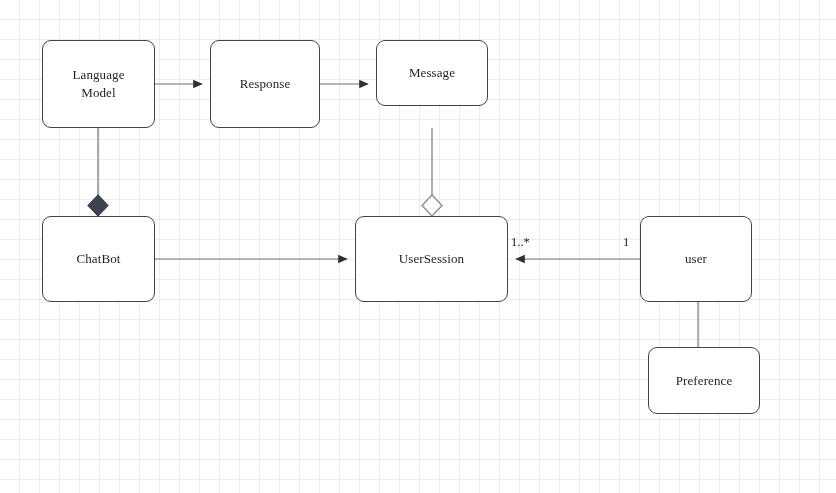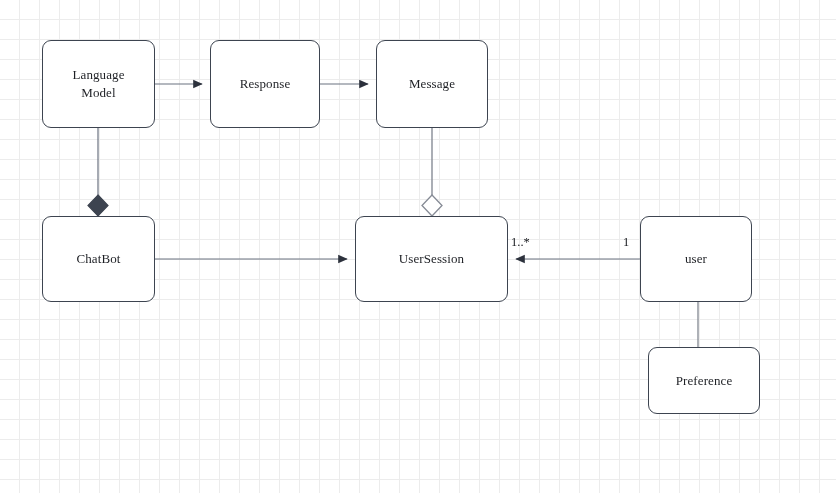--- a/index.html
+++ b/index.html
@@ -112,21 +112,21 @@
 
   <div class="node" style="left:210px; top:40px; width:110px; height:88px;">
     <span class="node-label">Response</span>
   </div>
 
   <div class="node" style="left:42px; top:40px; width:113px; height:88px;">
     <span class="node-label">Language
 Model</span>
   </div>
 
-  <div class="node" style="left:376px; top:40px; width:112px; height:88px;">
+  <div class="node" style="left:376px; top:40px; width:112px; height:66px;">
     <span class="node-label">Message</span>
   </div>
 
   <div class="node" style="left:355px; top:216px; width:153px; height:86px;">
     <span class="node-label">UserSession</span>
   </div>
 
   <div class="node" style="left:42px; top:216px; width:113px; height:86px;">
     <span class="node-label">ChatBot</span>
   </div>

